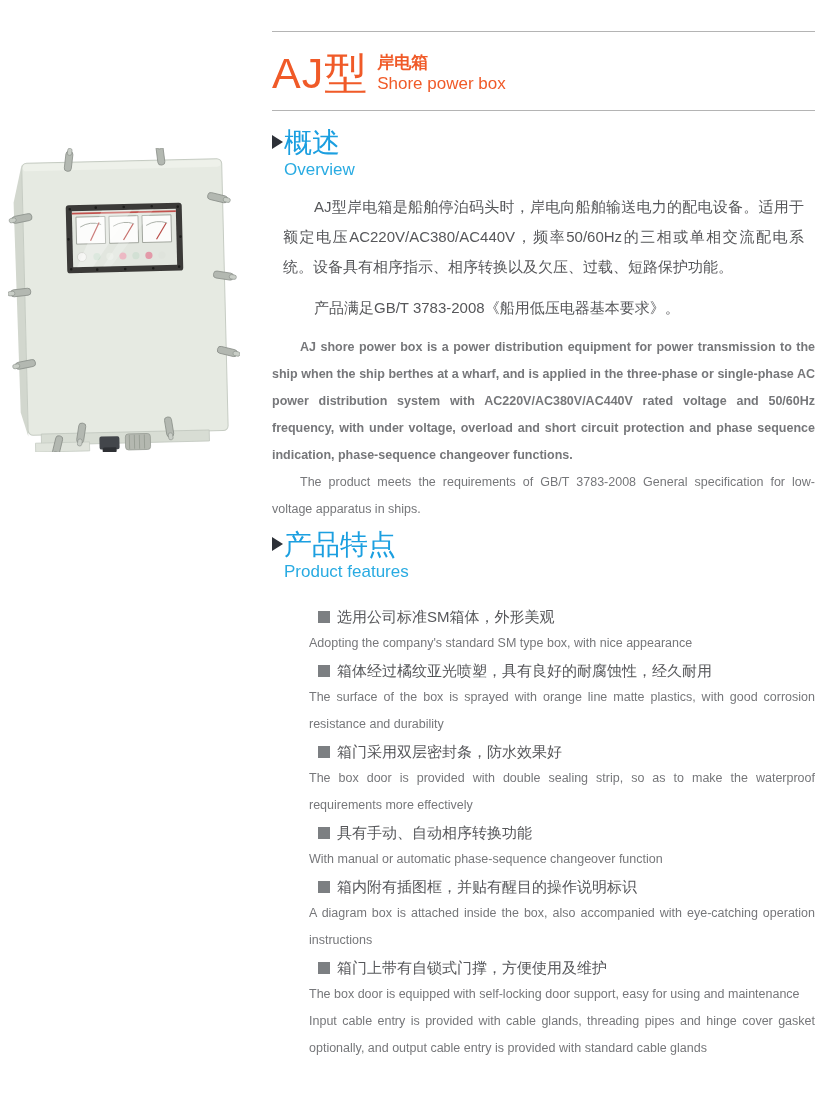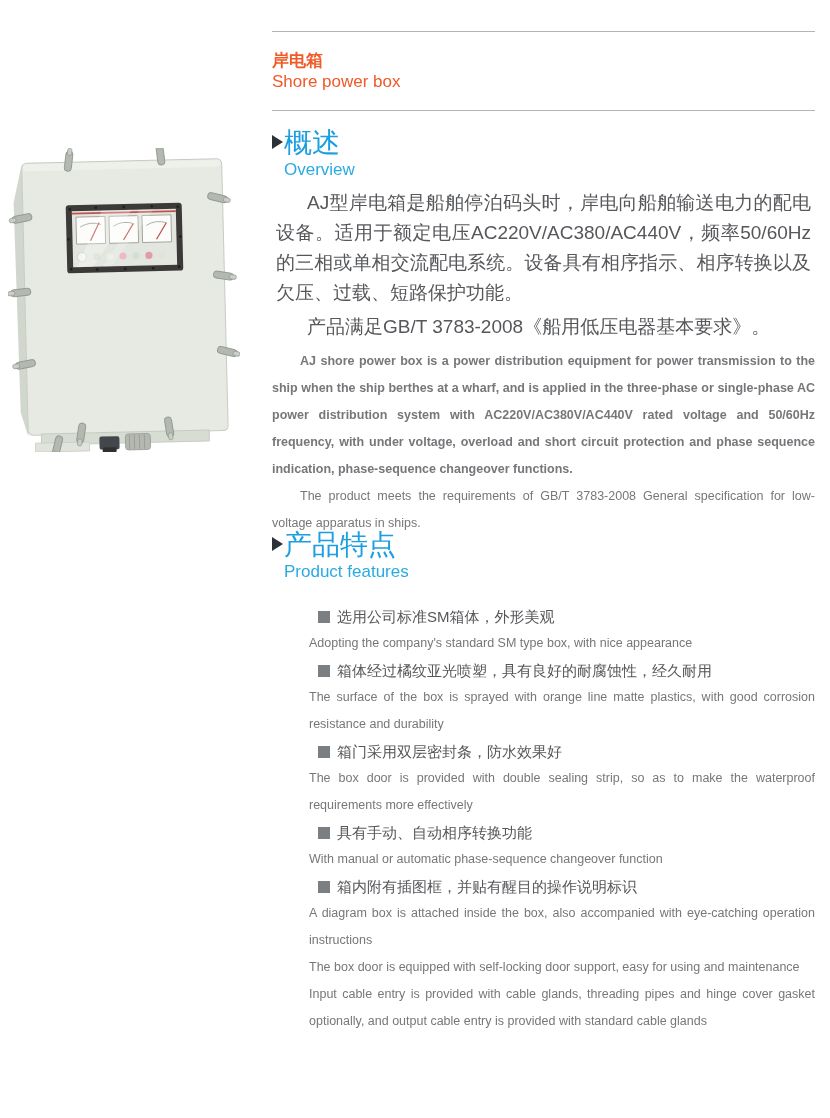--- a/index.html
+++ b/index.html
@@ -24,39 +24,40 @@
   .overview{top:126px;}
   .features{top:528px;}
   .sec-head{display:flex;align-items:flex-start;gap:1px;}
   .arrow{width:0;height:0;margin-top:9px;
     border-left:11px solid #2d3138;border-top:7px solid transparent;border-bottom:7px solid transparent;}
   .sec-titles h2{margin:0;font-size:28px;line-height:33px;font-weight:500;color:#1b9fe0;}
   .sec-sub{font-size:17px;line-height:22px;color:#29abe2;}
 
   
   .overview .body{margin-top:7px;}
-  p.zh{margin:4px;font-size:19px;line-height:30px;color:#56575a;text-align:justify;text-indent:31px;}
+  p.zh{margin:11px;font-size:15px;line-height:30px;color:#56575a;text-align:justify;text-indent:31px;}
   p.en{margin:0;font-size:12.5px;line-height:27px;color:#76777a;text-align:justify;text-indent:28px;}
   p.en.first{margin-top:6px;font-weight:bold;}
 
   
   .feature-list{list-style:none;margin:20px 0 0;padding:0 0 0 14px;}
   .f-zh{font-size:15px;line-height:27px;color:#56575a;padding-left:32px;}
   .sq{display:inline-block;width:12px;height:12px;background:#7c7f82;margin-right:7px;vertical-align:-1px;}
   .f-en{font-size:12.5px;line-height:27px;color:#76777a;text-align:justify;margin-left:23px;}
 
   
   .product-figure{position:absolute;left:8px;top:148px;width:236px;height:306px;margin:0;}
 </style>
 </head>
 <body>
 
 <div class="rule rule-top"></div>
 
 <header class="title-block">
+  <span class="model">AJ型</span>
   <span class="tcol">
     <span class="zh">岸电箱</span>
     <span class="en">Shore power box</span>
   </span>
 </header>
 
 <div class="rule rule-mid"></div>
 
 <figure class="product-figure">
   <svg viewBox="0 0 232 304" width="232" height="304" aria-hidden="true">
@@ -175,19 +176,20 @@
       </li>
       <li>
         <div class="f-zh"><span class="sq"></span><span>具有手动、自动相序转换功能</span></div>
         <div class="f-en">With manual or automatic phase-sequence changeover function</div>
       </li>
       <li>
         <div class="f-zh"><span class="sq"></span><span>箱内附有插图框，并贴有醒目的操作说明标识</span></div>
         <div class="f-en">A diagram box is attached inside the box, also accompanied with eye-catching operation instructions</div>
       </li>
       <li>
+        <div class="f-zh"><span class="sq"></span><span>箱门上带有自锁式门撑，方便使用及维护</span></div>
         <div class="f-en">The box door is equipped with self-locking door support, easy for using and maintenance</div>
       </li>
       <li>
         <div class="f-en">Input cable entry is provided with cable glands, threading pipes and hinge cover gasket optionally, and output cable entry is provided with standard cable glands</div>
       </li>
     </ul>
 </section>
 
 </body></html>

